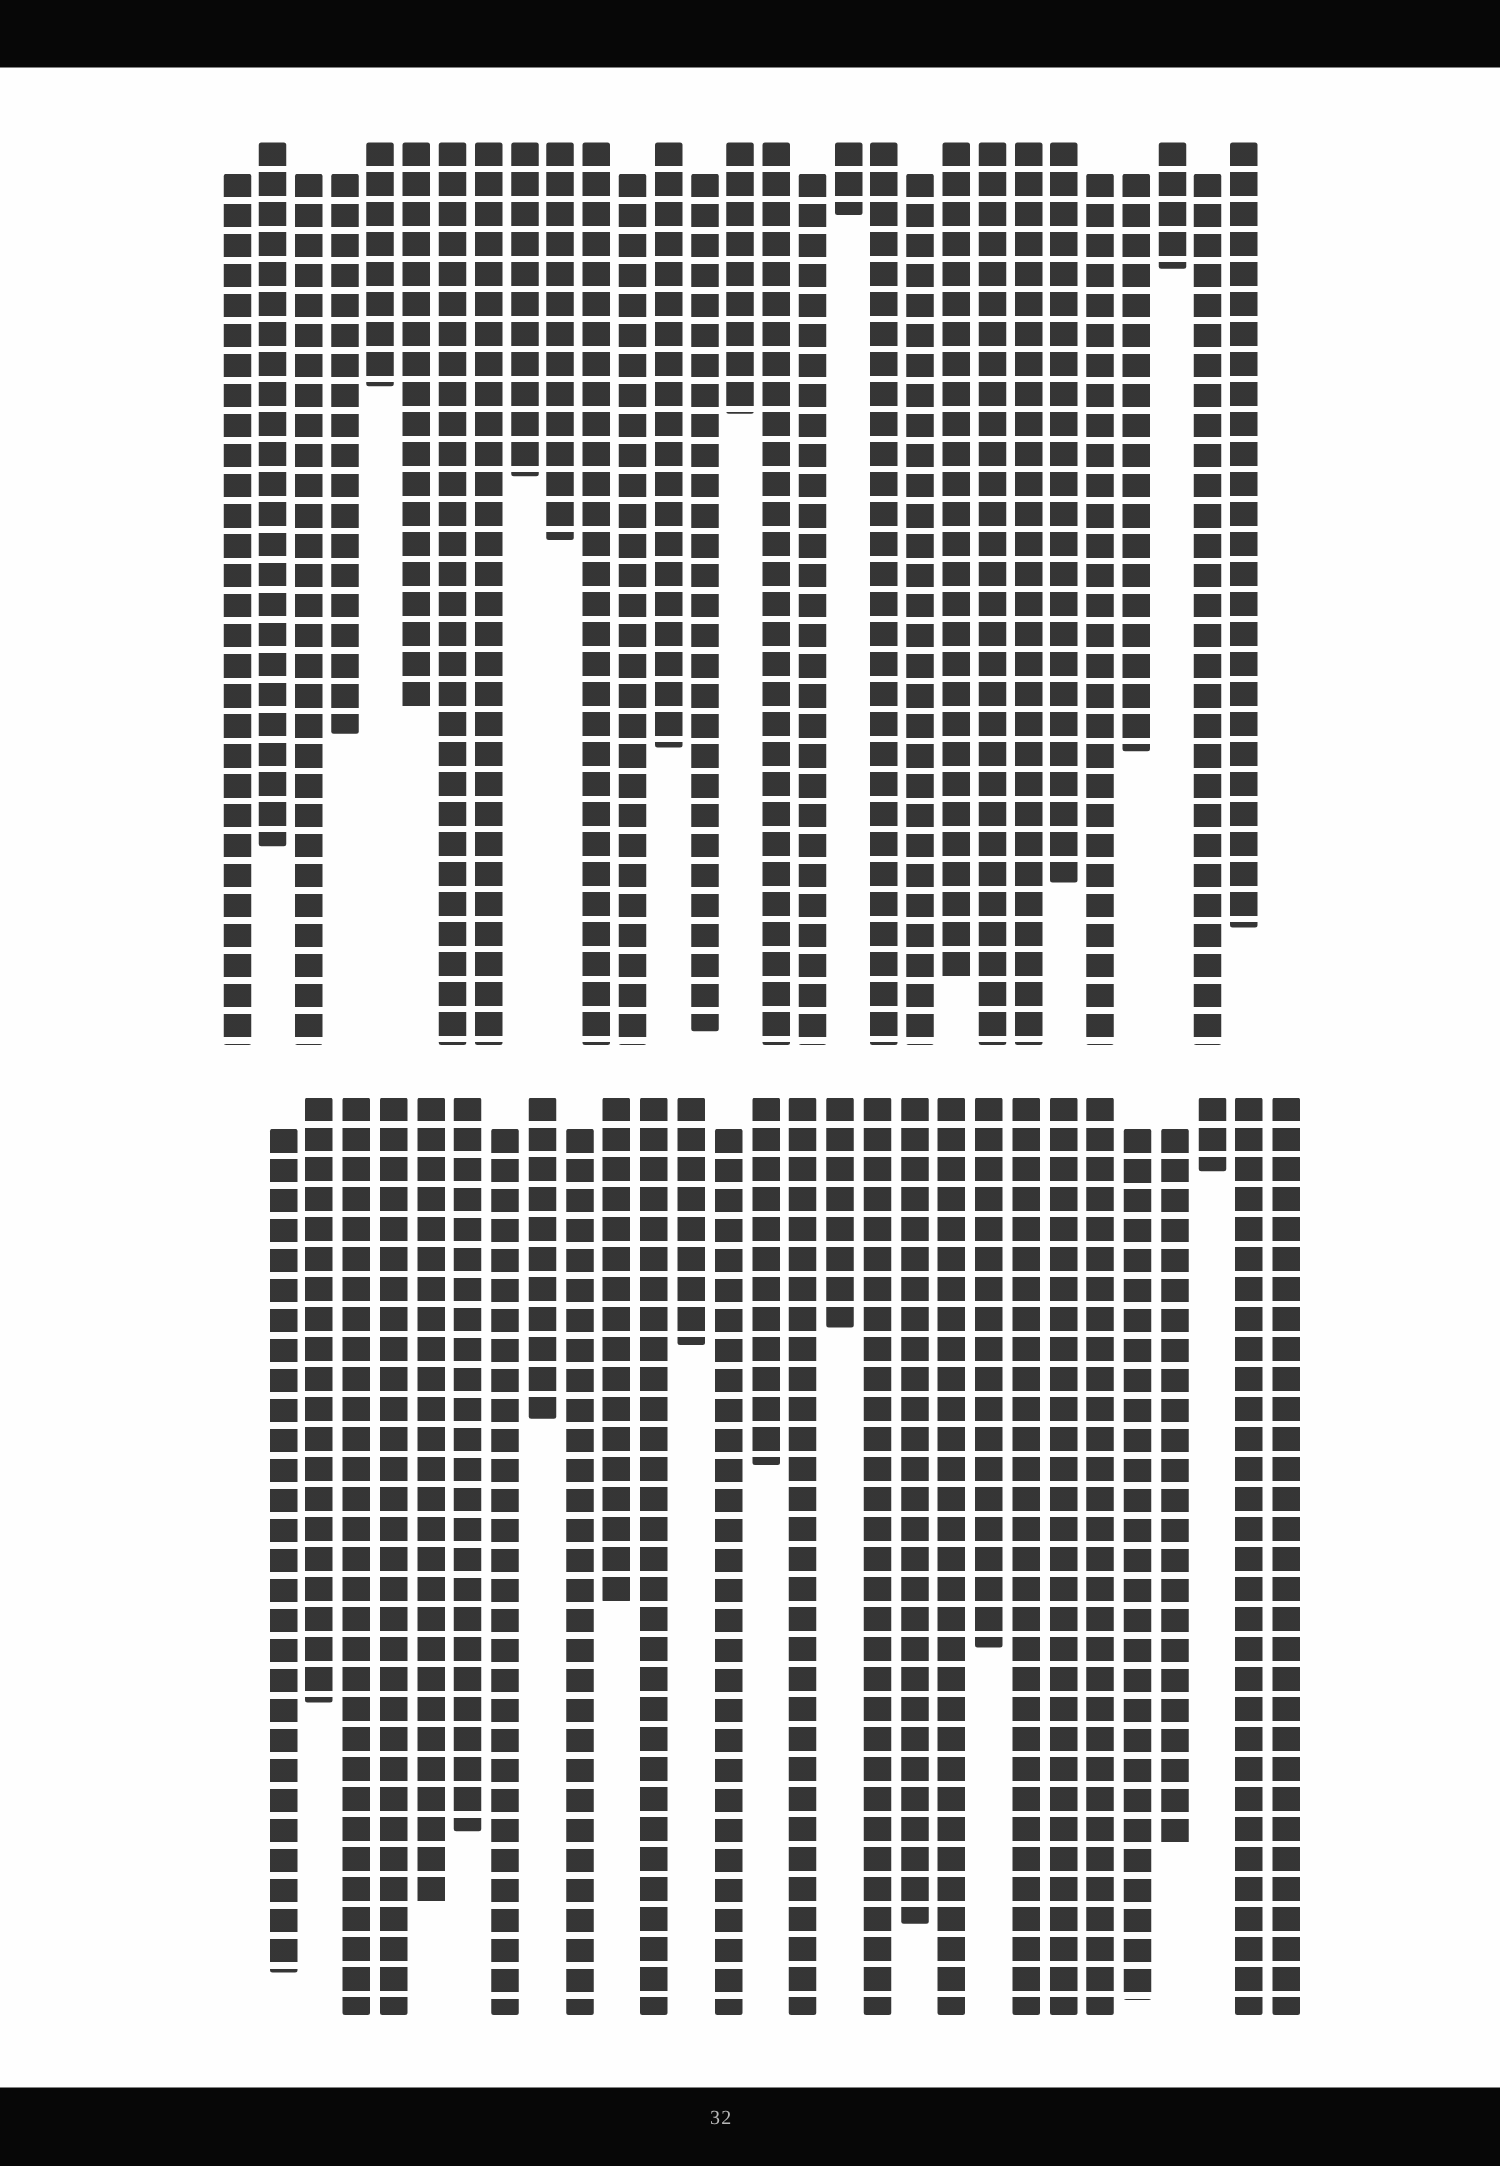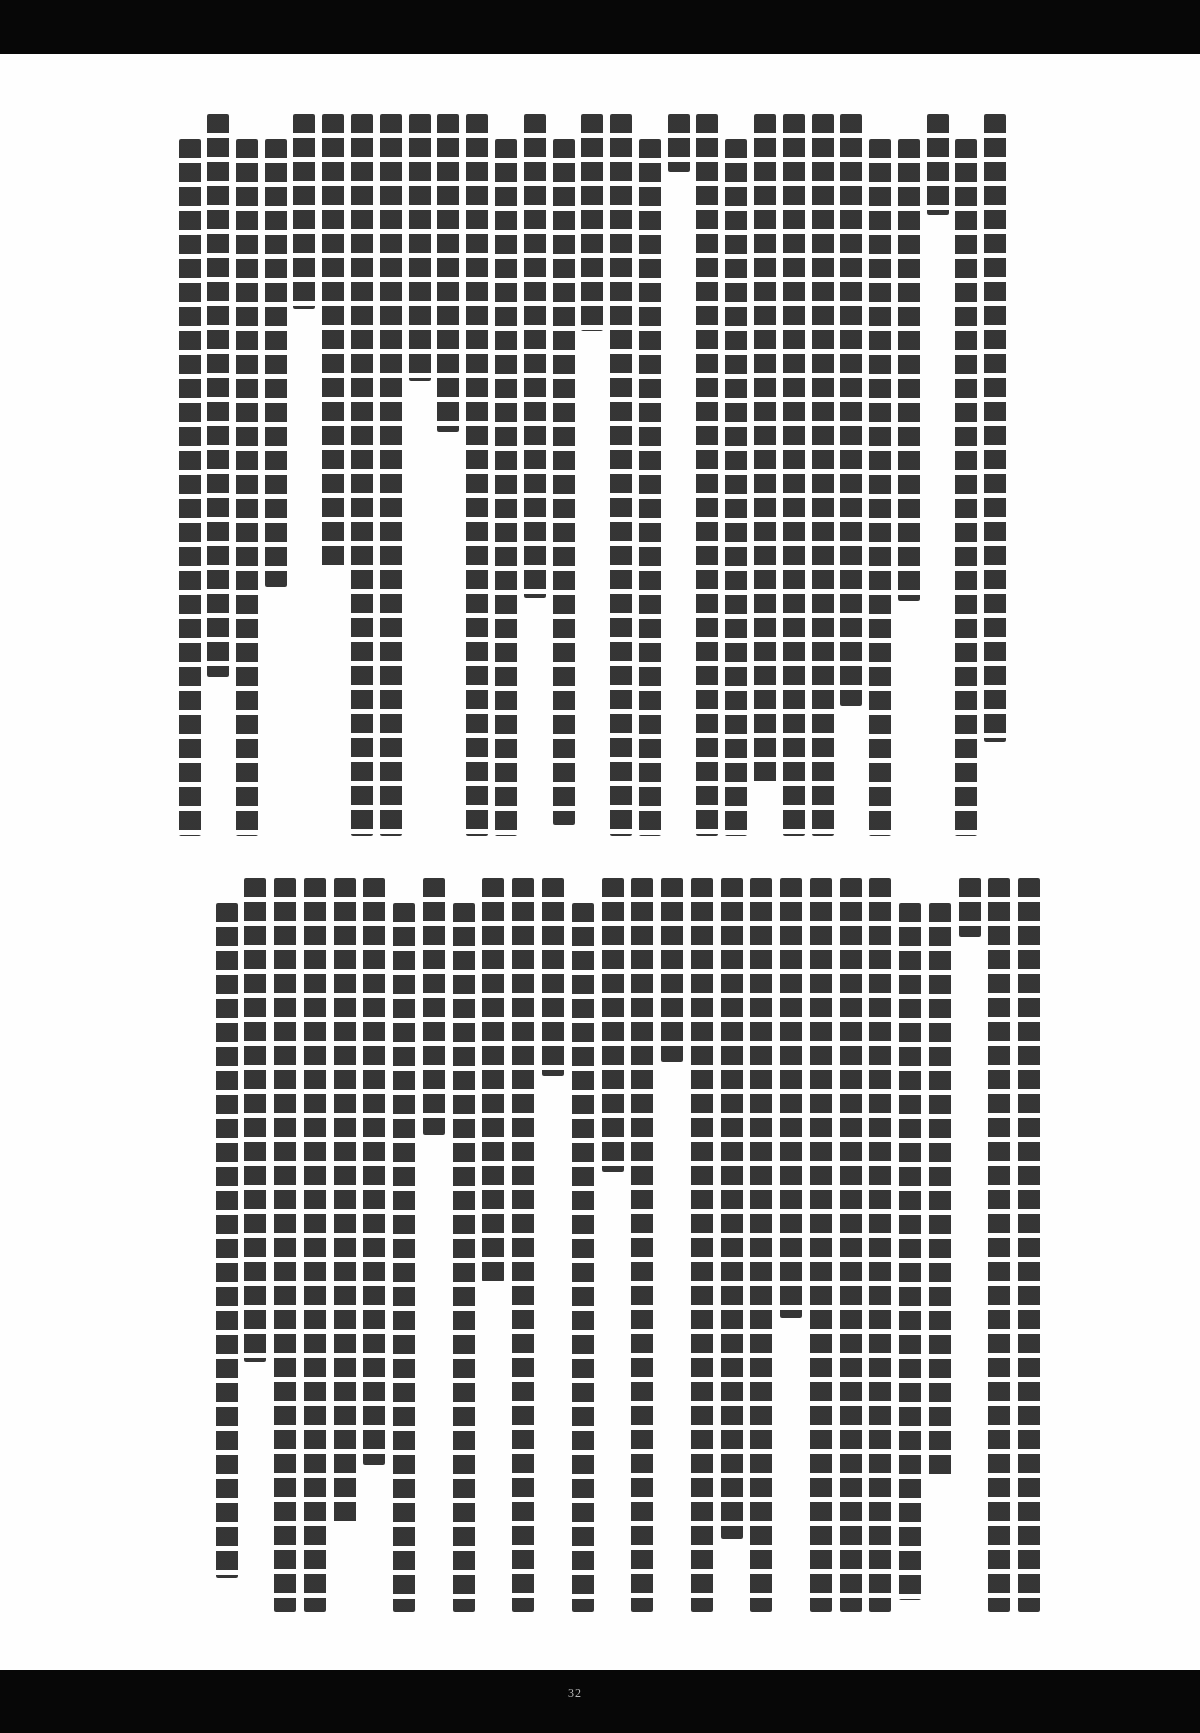--- a/index.html
+++ b/index.html
@@ -21,21 +21,21 @@
     width: 1200px;
     background: #070707;
   }
   .band.top { top: 0; height: 54px; }
   .band.bottom { top: 1670px; height: 63px; }
   .pagenum {
     position: absolute;
     left: 568px;
     top: 16px;
     color: #b8b8b8;
-    font-size: 12px;
+    font-size: 16px;
     letter-spacing: 1px;
     font-family: "Liberation Serif", "DejaVu Serif", serif;
   }
   .textblock {
     position: absolute;
     display: flex;
     flex-direction: row-reverse; 
     justify-content: flex-start;
   }
   .textblock.upper { left: 176px; top: 114px; width: 834px; height: 722px; }

